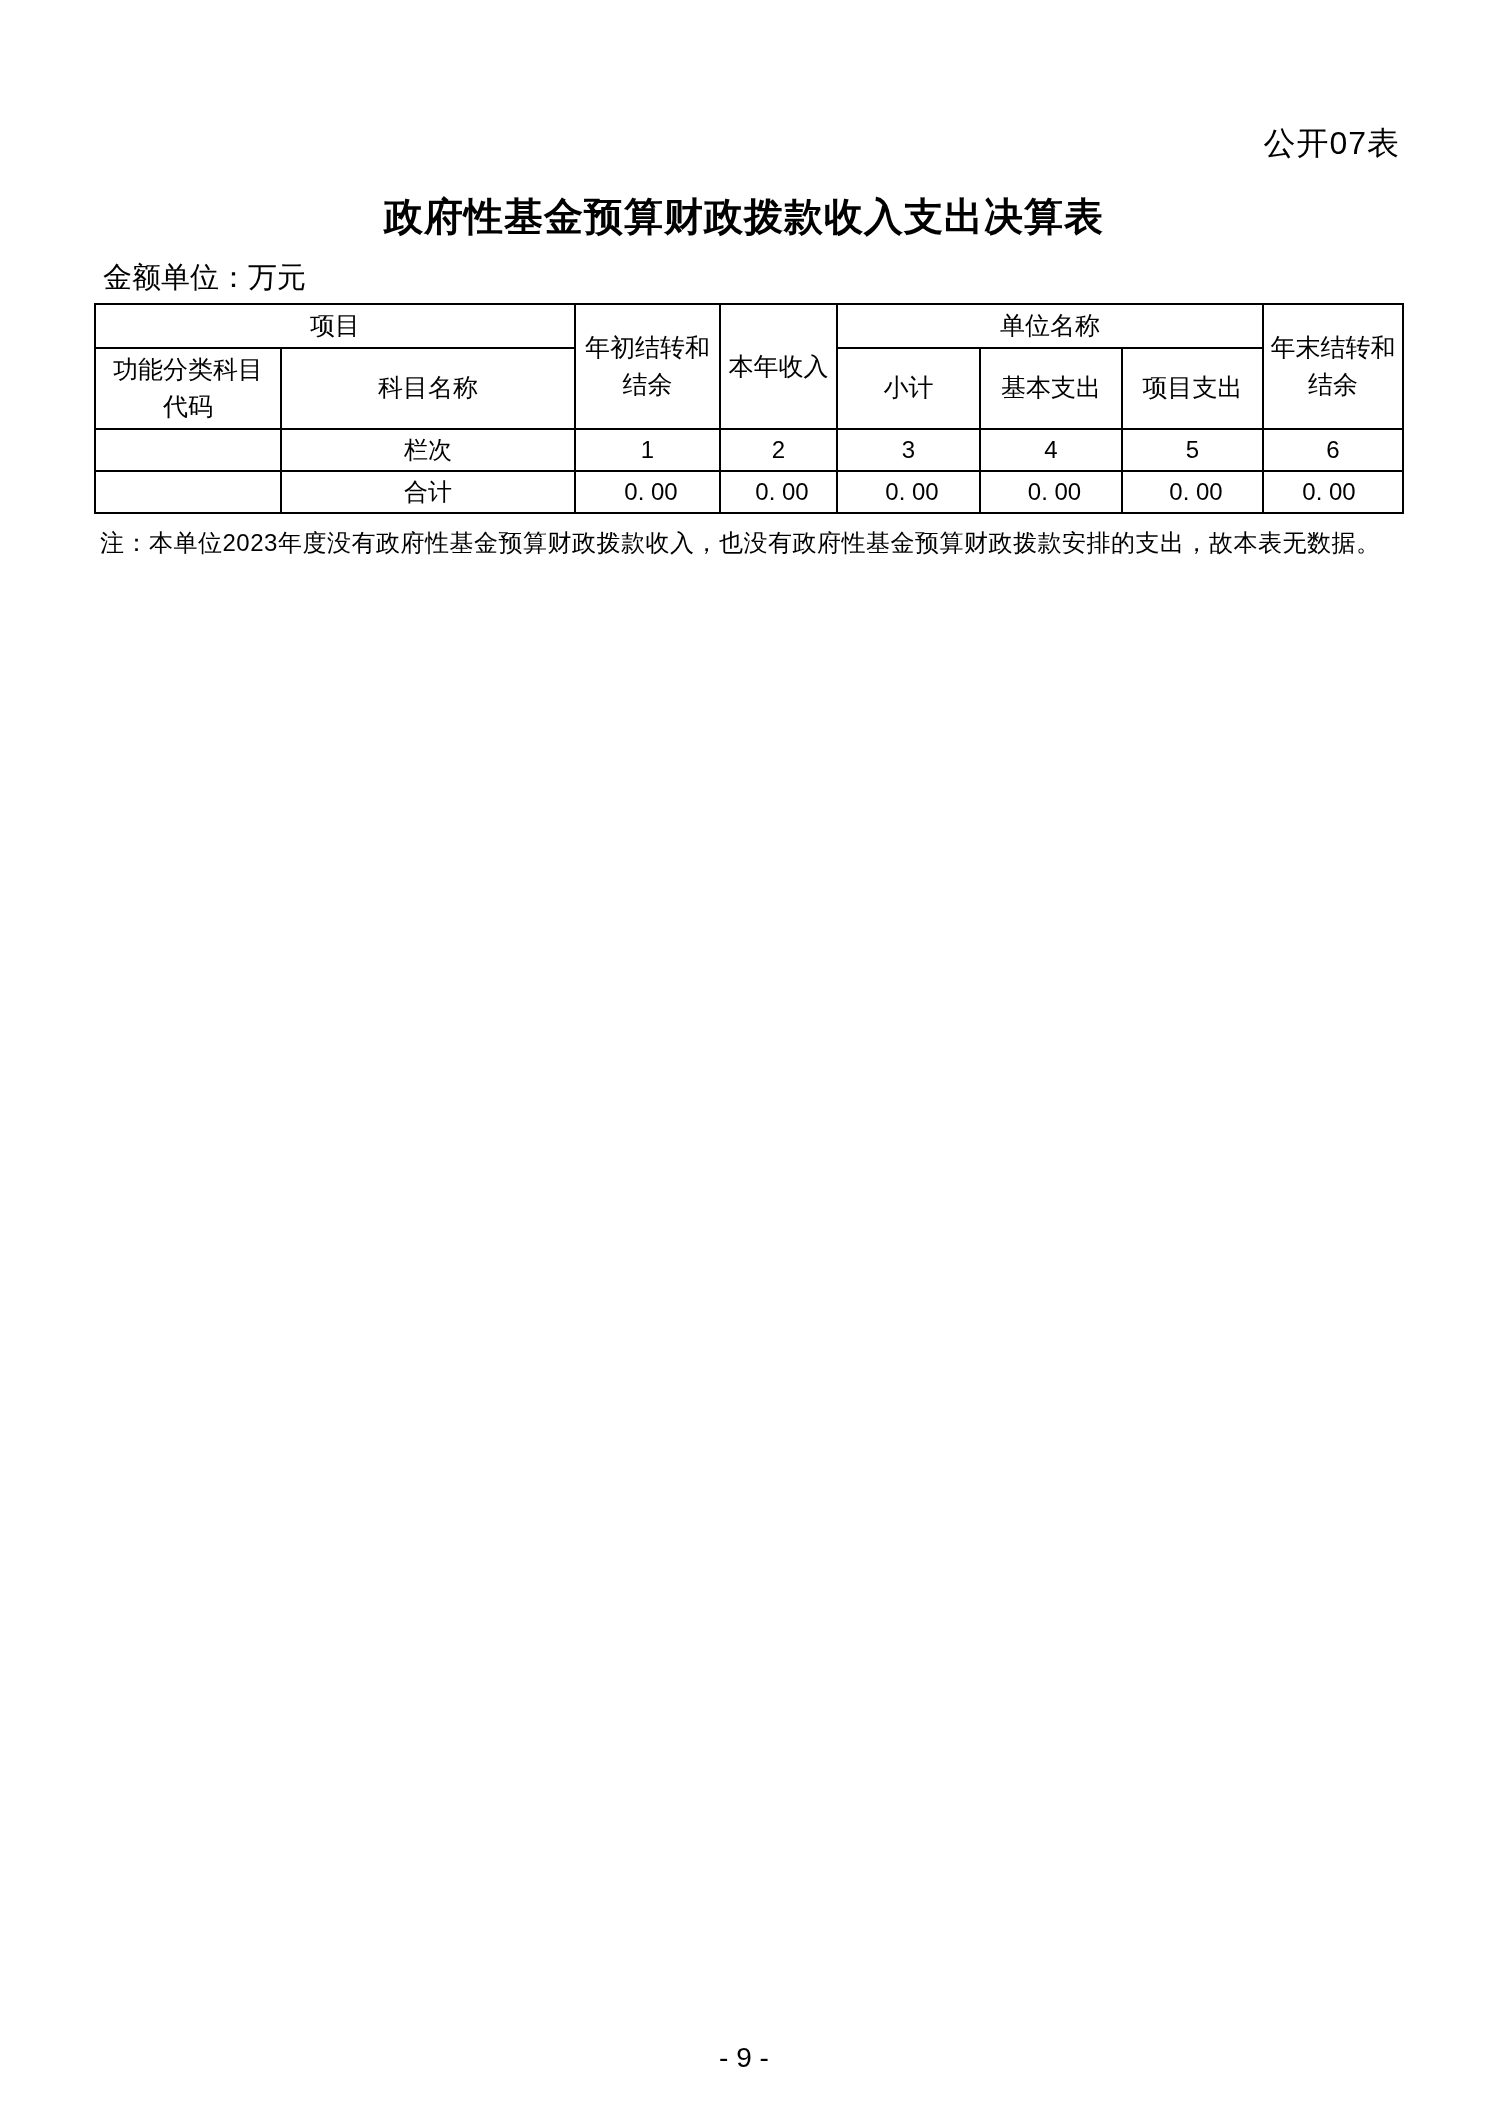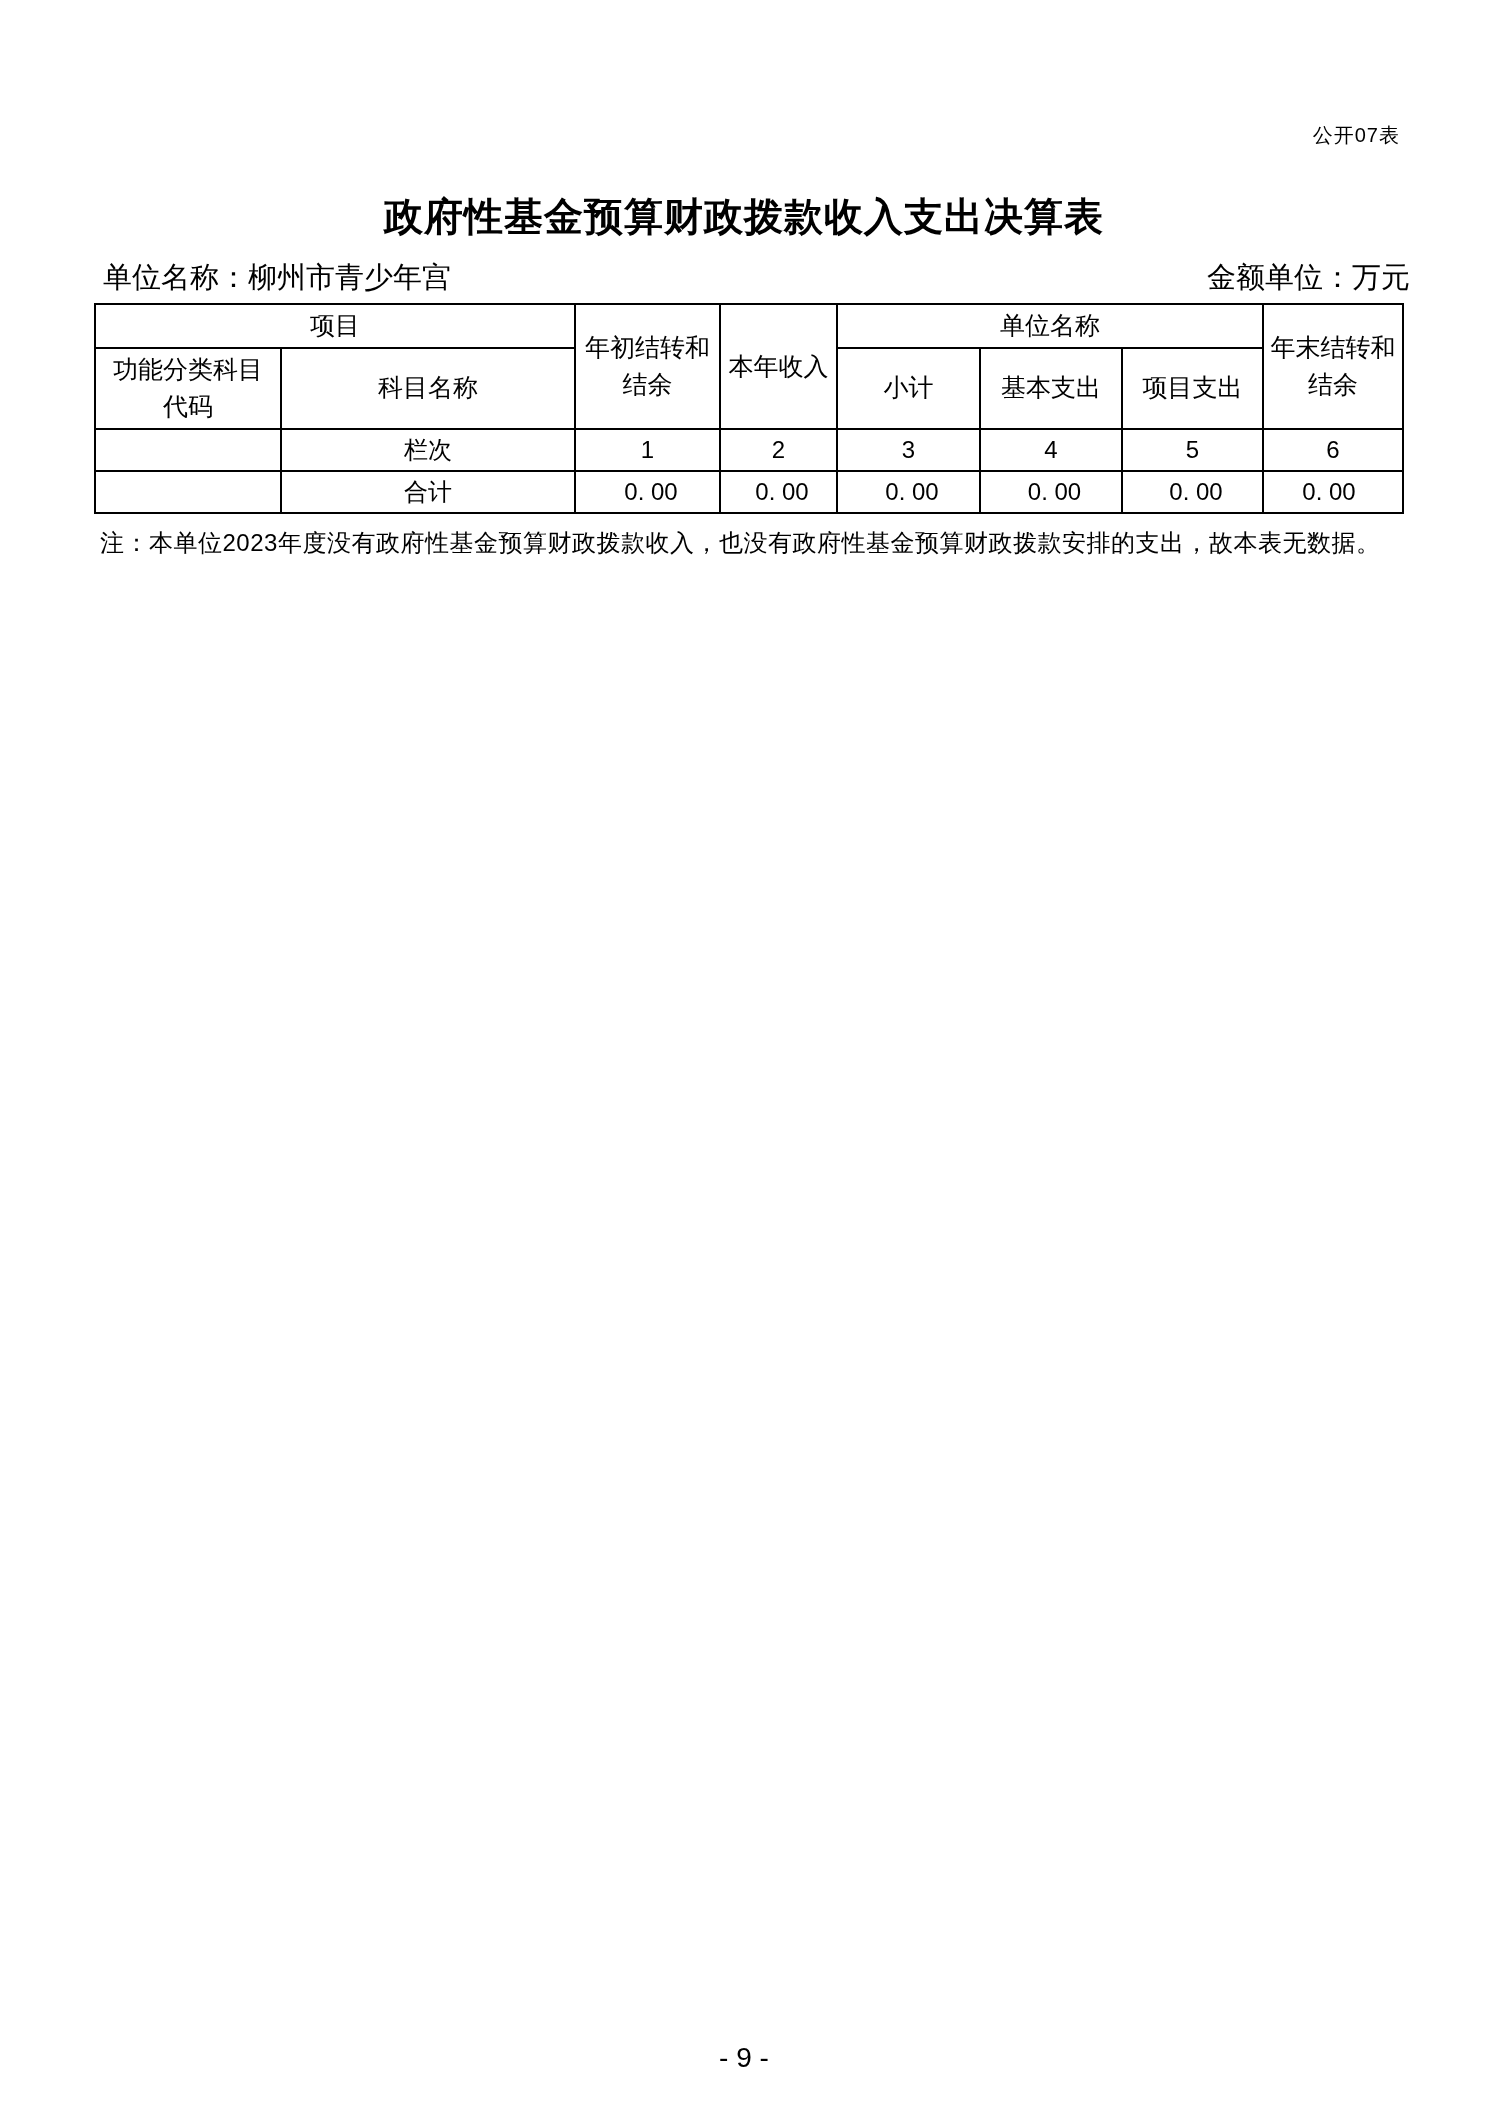--- a/index.html
+++ b/index.html
@@ -10,21 +10,21 @@
     height: 2104px;
     font-family: "Liberation Sans", "DejaVu Sans", sans-serif;
     color: #000000;
     overflow: hidden;
   }
 
   .corner-label {
     position: absolute;
     top: 122px;
     right: 88px;
-    font-size: 20px;
+    font-size: 32px;
     letter-spacing: 1px;
   }
 
   .doc-title {
     position: absolute;
     top: 190px;
     left: 0;
     width: 100%;
     text-align: center;
     font-size: 39px;
@@ -98,21 +98,20 @@
   }
 </style>
 </head>
 <body>
 
 <div class="corner-label">公开07表</div>
 
 <h1 class="doc-title">政府性基金预算财政拨款收入支出决算表</h1>
 
 <div class="meta-row">
-  <span>单位名称：柳州市青少年宫</span>
   <span>金额单位：万元</span>
 </div>
 
 <table class="fund-table">
   <colgroup>
     <col style="width:186px">
     <col style="width:294px">
     <col style="width:145px">
     <col style="width:117px">
     <col style="width:143px">

